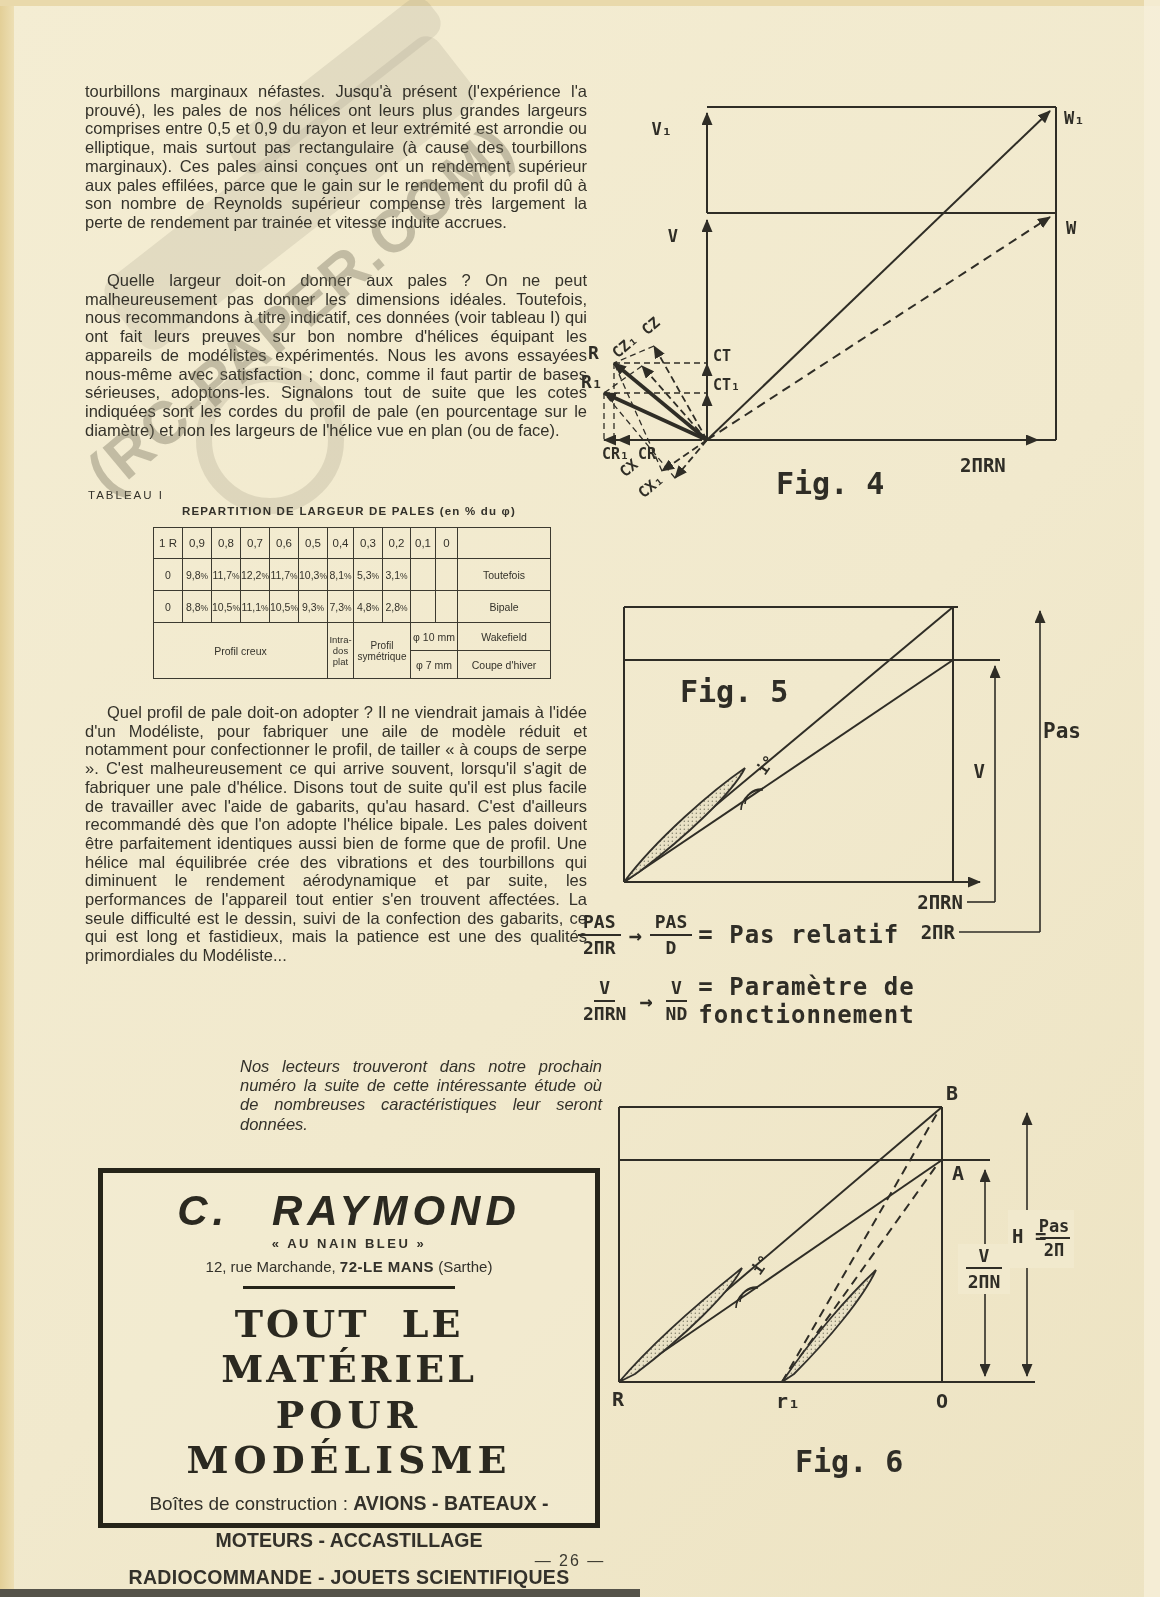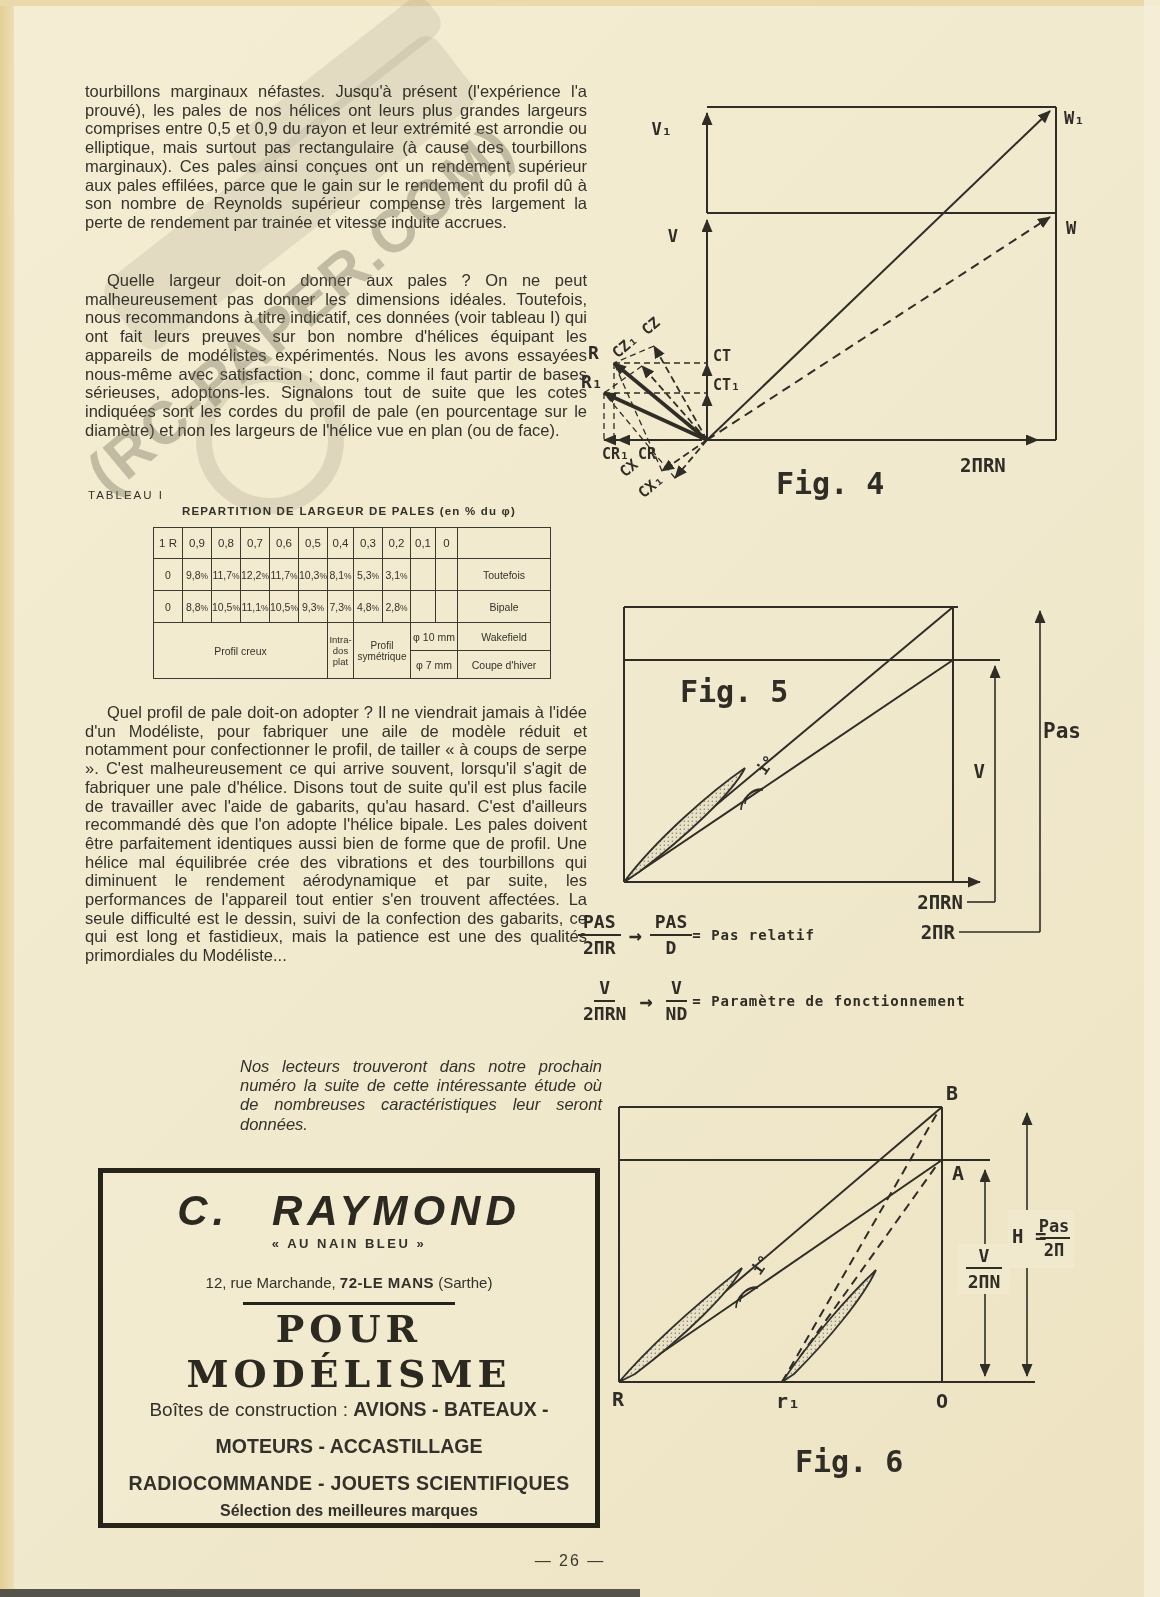--- a/index.html
+++ b/index.html
@@ -22,39 +22,39 @@
   table.data td{border:1.6px solid #3c3a30;text-align:center;font-size:10.5px;color:#34322a;padding:0;}
   table.data tr.hdr td{height:30px;font-size:11.5px;}
   table.data tr.row td{height:31px;}
   table.data tr.ftr td{height:27px;font-size:10.5px;}
   .pct{font-size:8.5px;}
   .pagenum{left:450px;top:1552px;width:240px;text-align:center;font-size:16px;letter-spacing:2px;color:#3a382f;z-index:2;}
   
   .ad{left:98px;top:1168px;width:492px;height:350px;border:5px solid #262419;text-align:center;z-index:2;background:rgba(244,237,213,0.45);}
   .ad-brand{margin-top:14px;font-size:42px;font-weight:700;font-style:italic;letter-spacing:5px;word-spacing:26px;color:#2b2920;}
   .ad-sub{margin-top:1px;font-size:13px;font-weight:700;letter-spacing:2.5px;}
-  .ad-addr{margin-top:23px;font-size:15px;}
+  .ad-addr{margin-top:7px;font-size:15px;}
   .ad-addr b{letter-spacing:.5px;}
   .ad-hr{width:212px;height:3px;background:#262419;margin:11px auto 0;}
   .ad-big{font-family:"DejaVu Serif",serif;font-weight:700;color:#2b2920;}
   .ad-big1{margin-top:12px;font-size:38px;letter-spacing:3px;word-spacing:16px;}
   .ad-big2{margin-top:1px;font-size:38px;letter-spacing:5px;word-spacing:10px;}
-  .ad-line{margin-top:2px;font-size:19px;text-align:center;}
+  .ad-line{margin-top:10px;font-size:19px;text-align:center;}
   .ad-line b{font-size:19.5px;}
   .ad-cat{margin-top:14px;font-size:19.5px;font-weight:700;}
   .ad-sel{margin-top:7px;font-size:16px;font-weight:700;}
   .ad-cat3{letter-spacing:.3px;}
   
   .formulas{left:578px;top:902px;width:540px;z-index:2;font-family:"DejaVu Sans Mono",monospace;font-weight:700;color:#2f2d26;}
   .frow{display:flex;align-items:center;height:66px;}
   .frac{display:inline-flex;flex-direction:column;align-items:center;font-size:18px;line-height:20px;}
   .frac .num{padding:0 5px 2px;border-bottom:2.4px solid #2f2d26;}
   .frac .den{padding:2px 5px 0;}
   .farrow{font-size:22px;margin:0 8px;}
-  .fres{font-size:14px;letter-spacing:1px;}
+  .fres{font-size:24px;margin-left:6px;letter-spacing:1px;}
   svg{position:absolute;overflow:visible;}
   svg text{font-family:"DejaVu Sans Mono",monospace;font-weight:700;fill:#2f2d26;}
 </style>
 </head>
 <body>
 
 <div id="page">
 
   <div class="abs edge-left"></div>
   <div class="abs edge-top"></div>
@@ -146,20 +146,21 @@
     </table>
 
   <div class="abs para indent" style="left:85px;top:703px;">Quel profil de pale doit-on adopter ? Il ne viendrait jamais à l'idée d'un Modéliste, pour fabriquer une aile de modèle réduit et notamment pour confectionner le profil, de tailler « à coups de serpe ». C'est malheureusement ce qui arrive souvent, lorsqu'il s'agit de fabriquer une pale d'hélice. Disons tout de suite qu'il est plus facile de travailler avec l'aide de gabarits, qu'au hasard. C'est d'ailleurs recommandé dès que l'on adopte l'hélice bipale. Les pales doivent être parfaitement identiques aussi bien de forme que de profil. Une hélice mal équilibrée crée des vibrations et des tourbillons qui diminuent le rendement aérodynamique et par suite, les performances de l'appareil tout entier s'en trouvent affectées. La seule difficulté est le dessin, suivi de la confection des gabarits, ce qui est long et fastidieux, mais la patience est une des qualités primordiales du Modéliste...</div>
   <div class="abs note" style="left:240px;top:1057px;">Nos lecteurs trouveront dans notre prochain numéro la suite de cette intéressante étude où de nombreuses caractéristiques leur seront données.</div>
 
   <div class="abs ad">
     <div class="ad-brand">C.  RAYMOND</div>
     <div class="ad-sub">« AU  NAIN  BLEU »</div>
     <div class="ad-addr"><span>12, rue Marchande, </span><b>72-LE MANS</b><span> (Sarthe)</span></div>
     <div class="ad-hr"></div>
+    <div class="ad-big ad-big1">TOUT LE MATÉRIEL</div>
     <div class="ad-big ad-big2">POUR MODÉLISME</div>
     <div class="ad-line"><span>Boîtes de construction : </span><b>AVIONS - BATEAUX -</b></div>
     <div class="ad-cat">MOTEURS - ACCASTILLAGE</div>
     <div class="ad-cat ad-cat3">RADIOCOMMANDE - JOUETS SCIENTIFIQUES</div>
     <div class="ad-sel">Sélection des meilleures marques</div>
 
   </div>
 
   <div class="abs pagenum">— 26 —</div>
 

